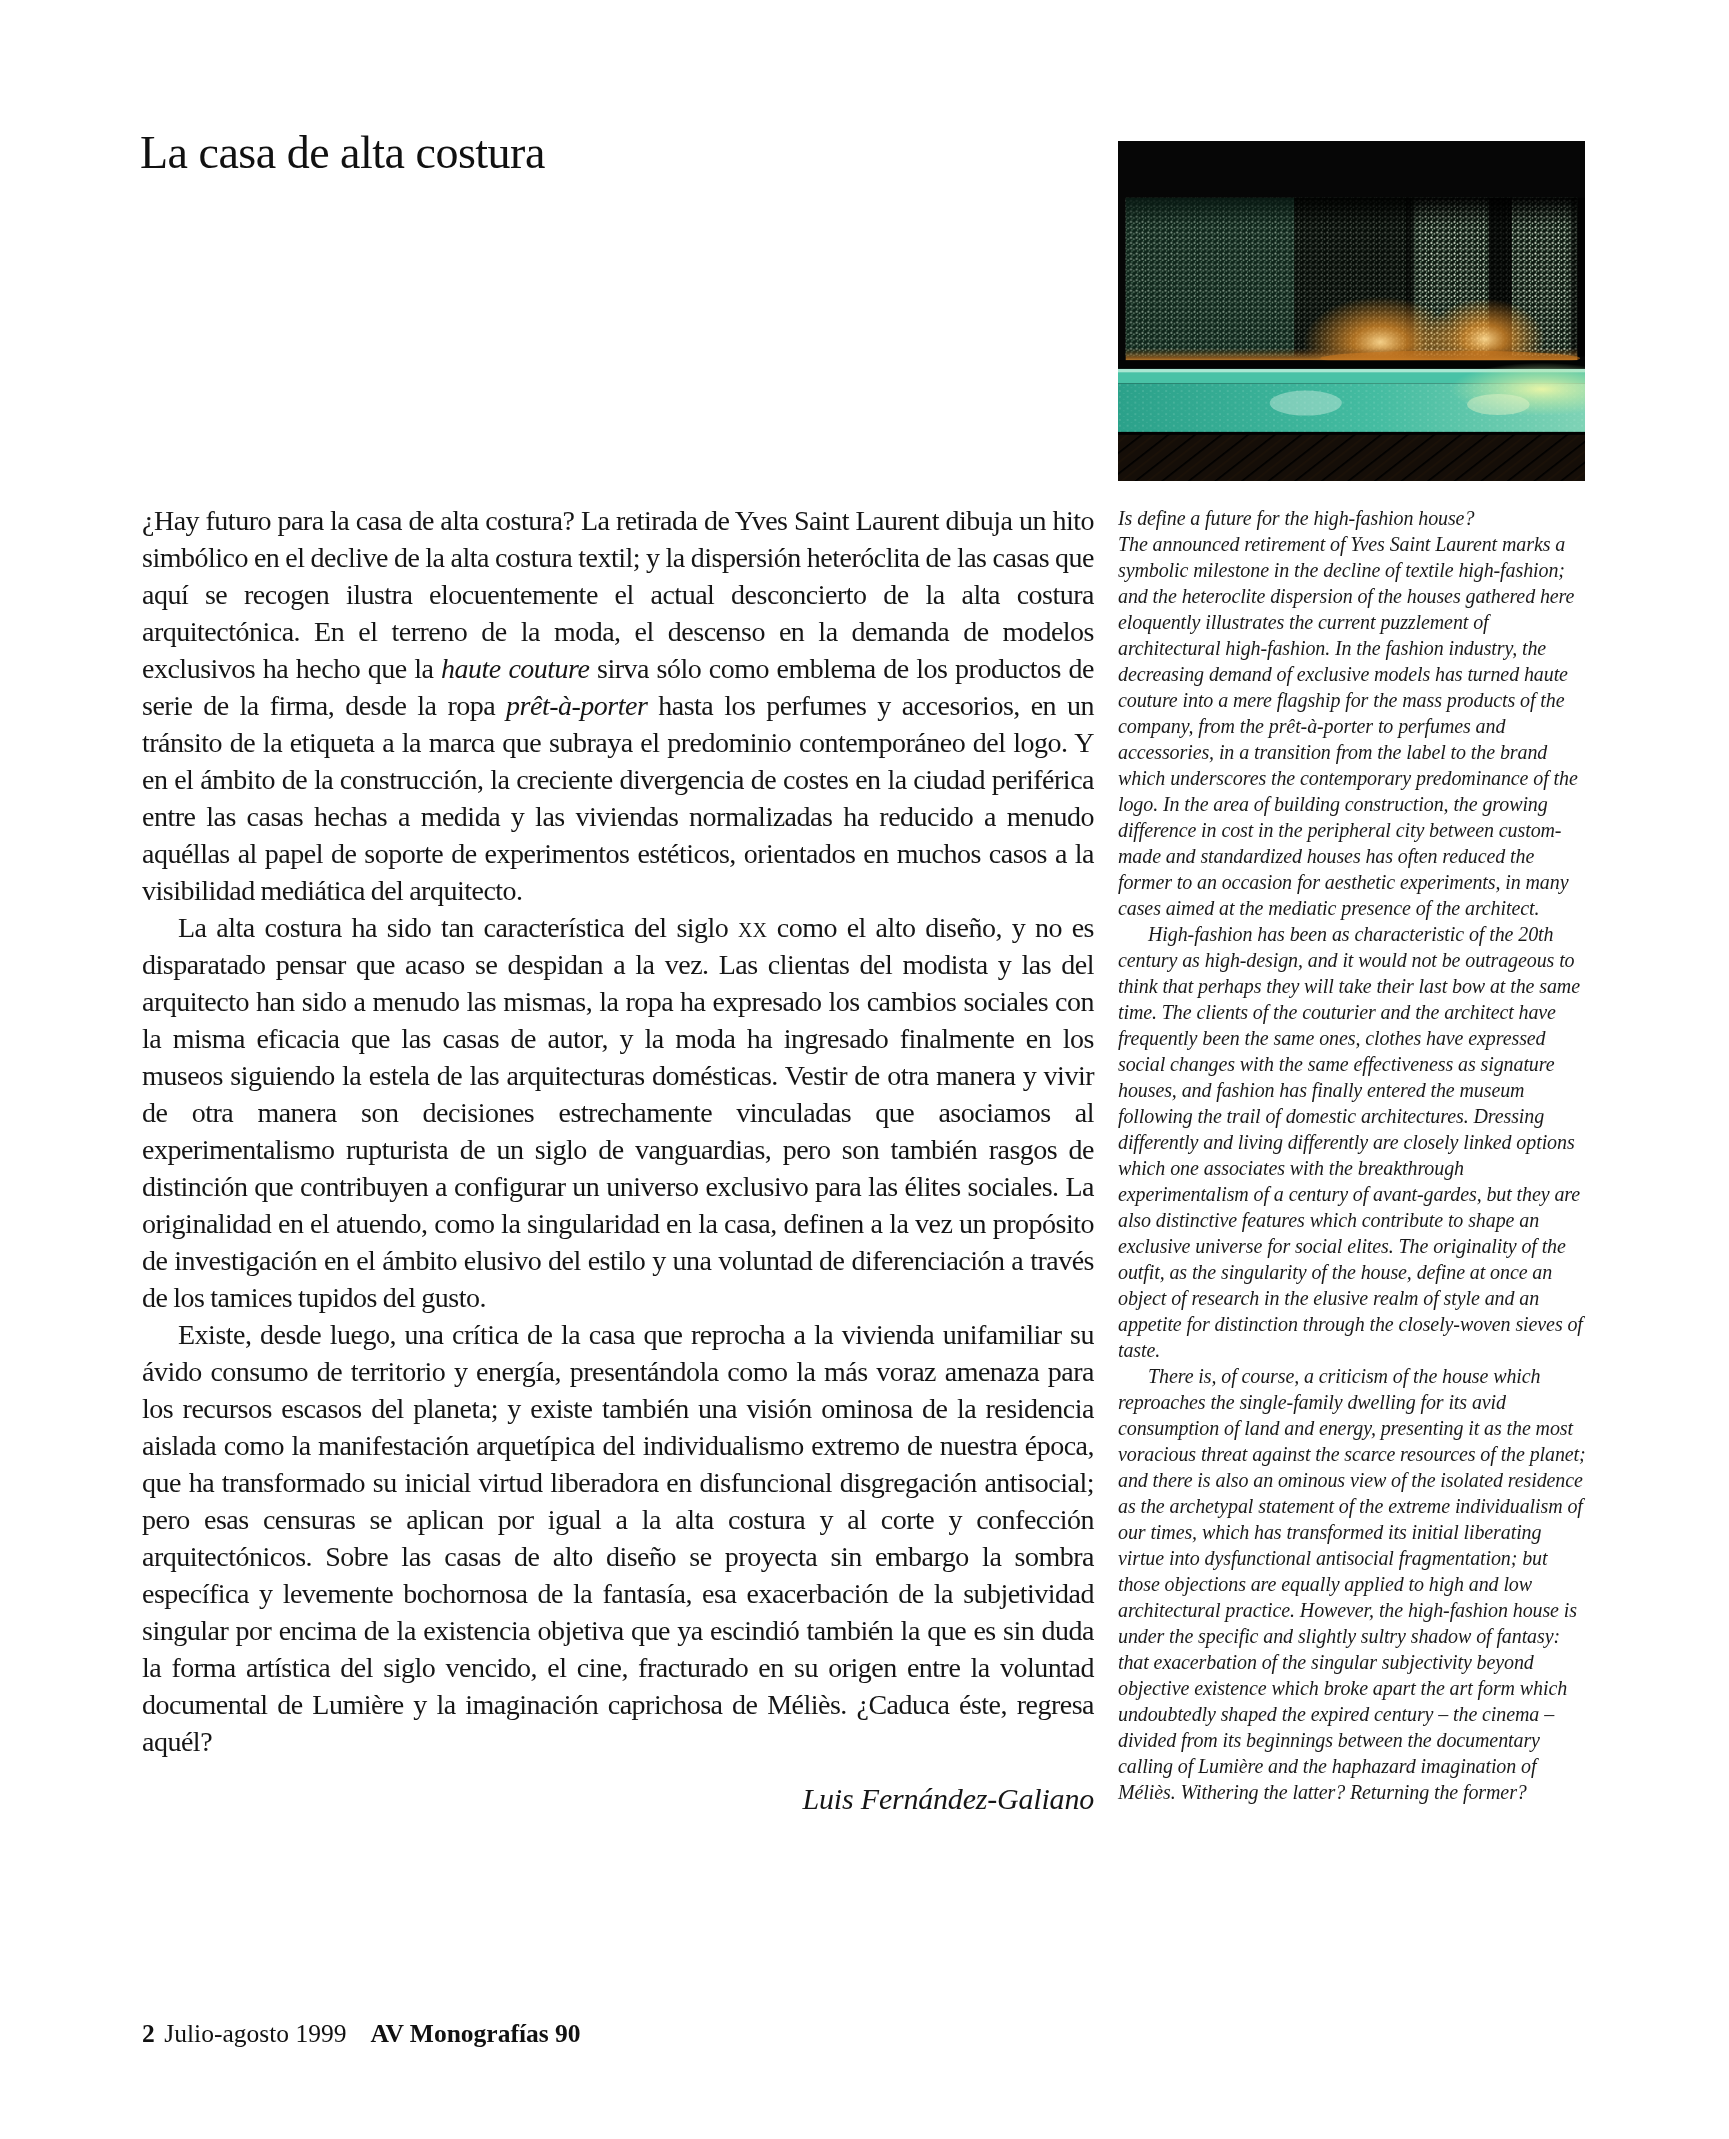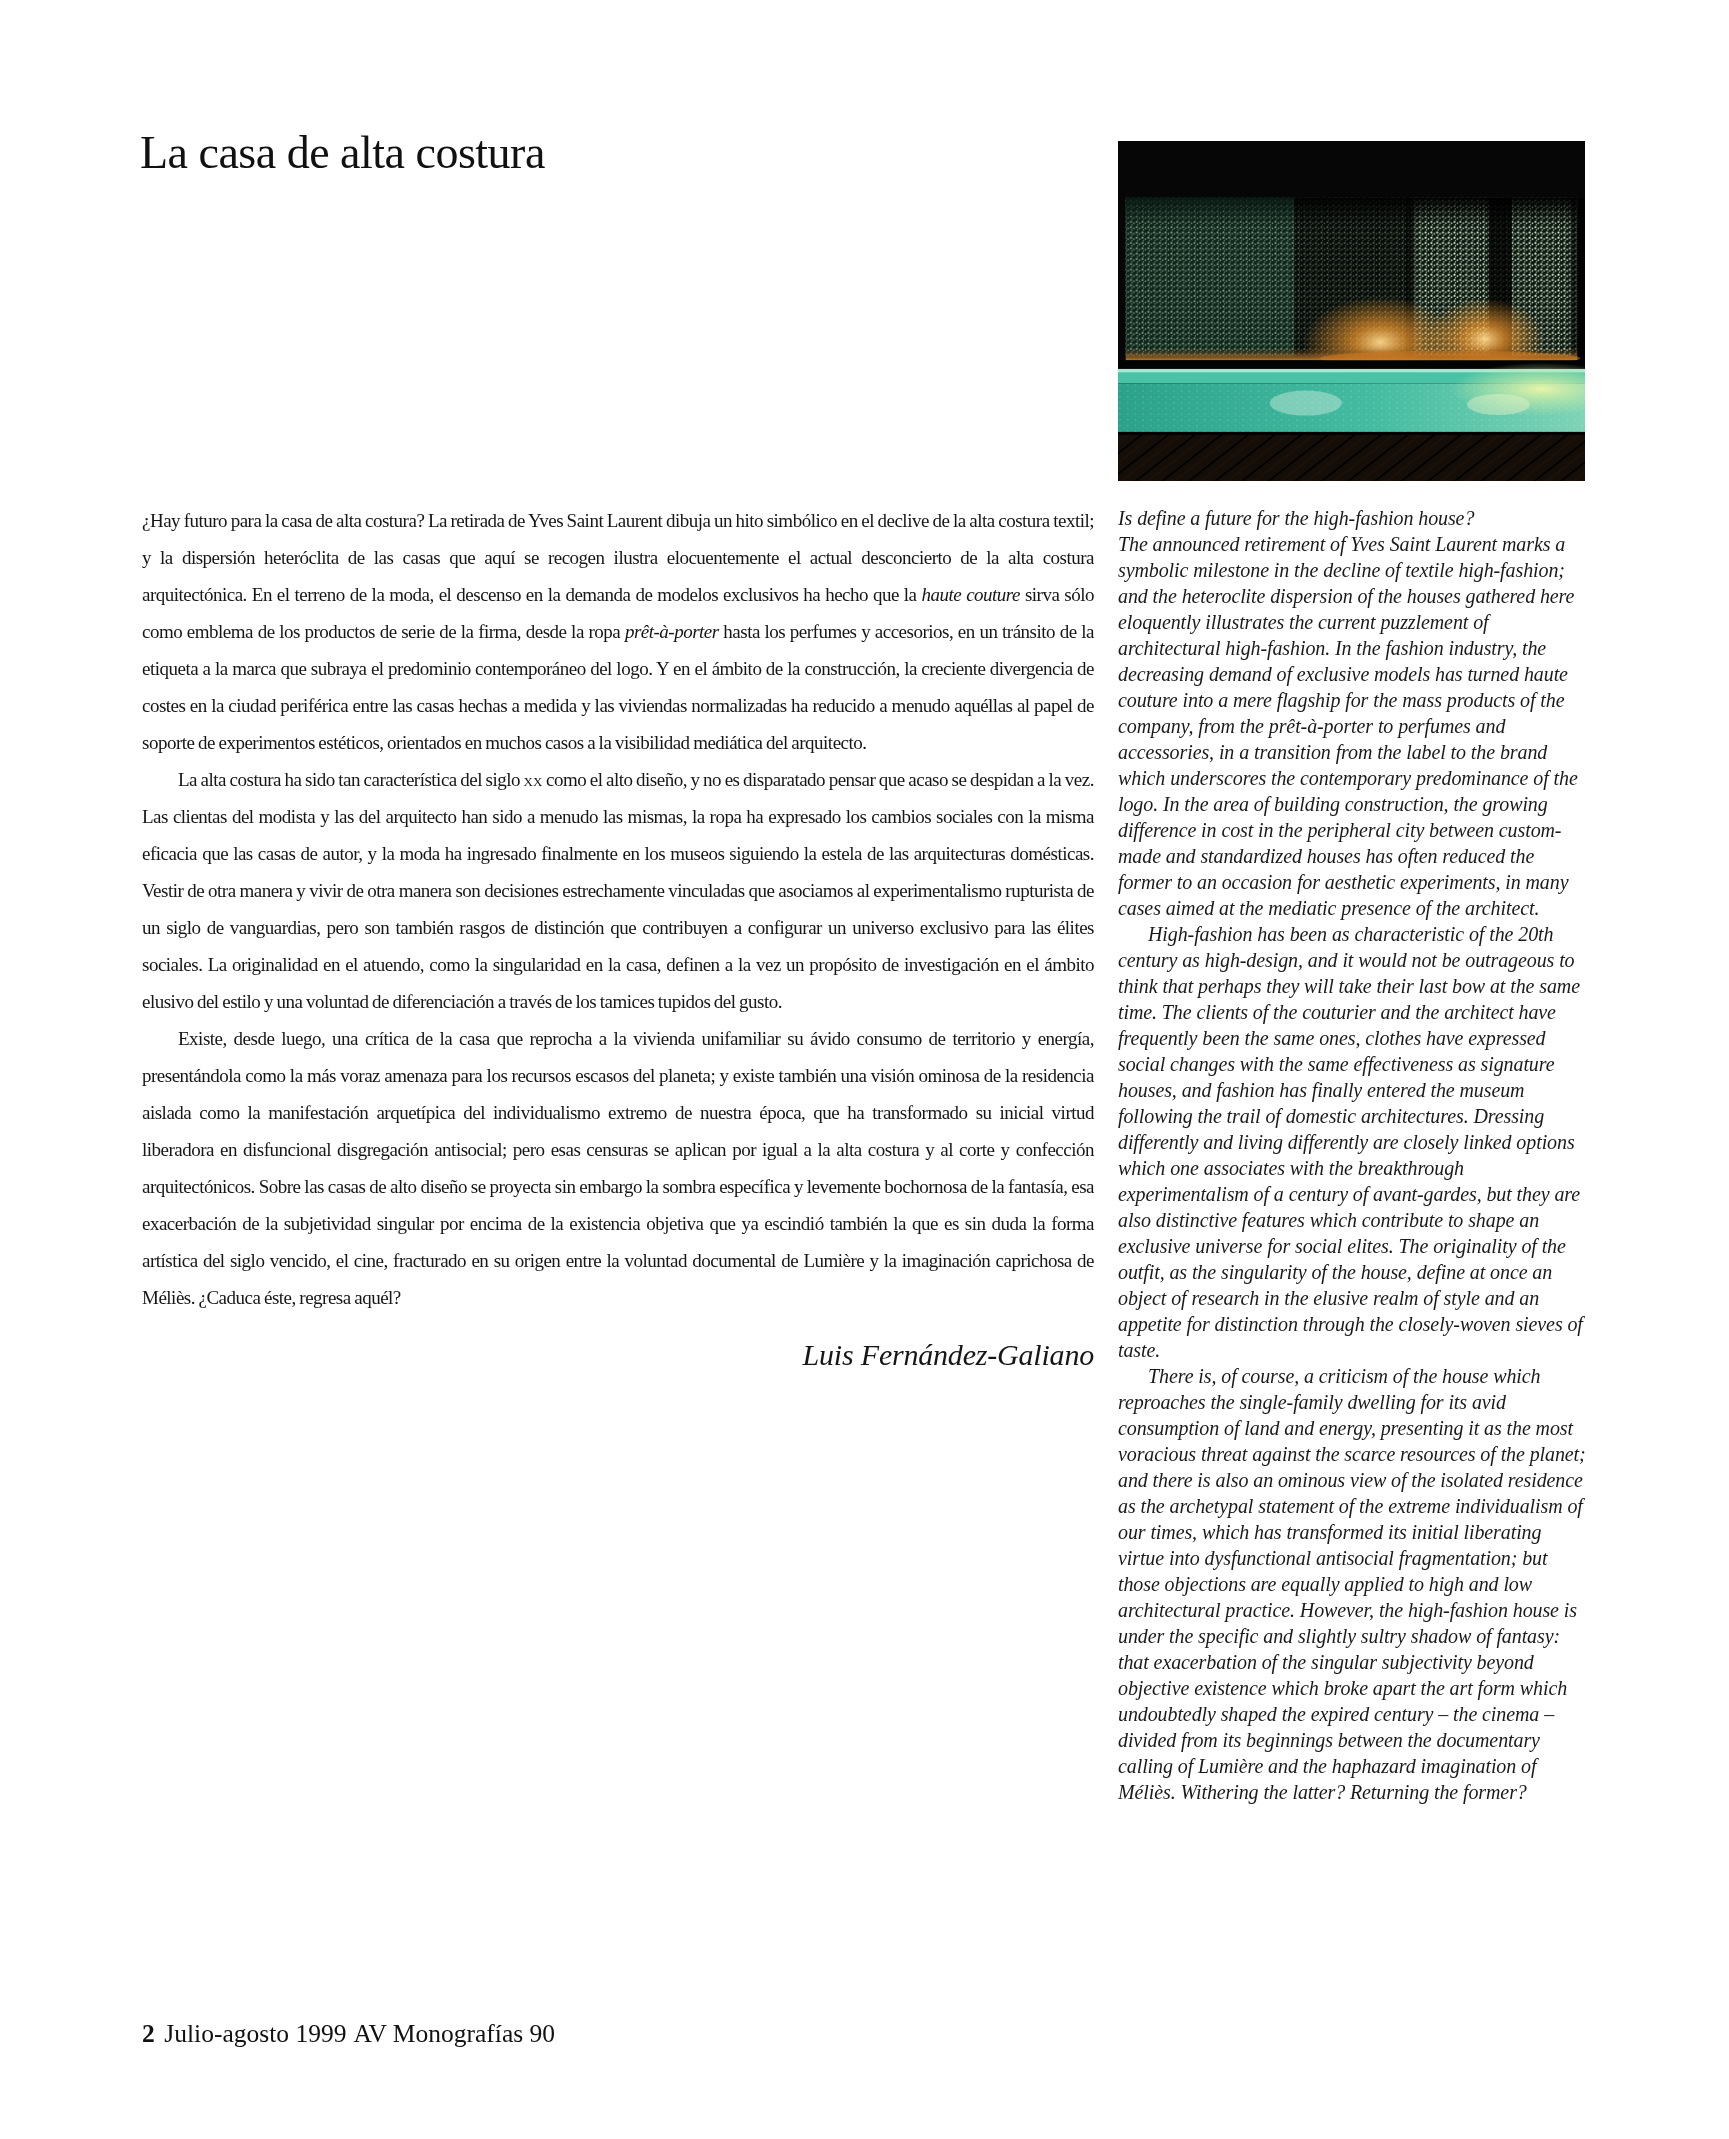--- a/index.html
+++ b/index.html
@@ -15,21 +15,21 @@
     font-size:46px;font-weight:400;letter-spacing:-0.5px;color:#111;
   }
 
   .photo{
     position:absolute;left:1118px;top:141px;width:467px;height:340px;margin:0;
   }
   .photo svg{display:block;width:100%;height:100%;}
 
   .spanish-wrap{position:absolute;left:142px;top:502px;width:952px;}
   .spanish-wrap p{
-    margin:0;font-size:19px;line-height:37px;text-align:justify;
+    margin:0;font-size:28px;line-height:37px;text-align:justify;
     letter-spacing:-0.5px;word-spacing:-0.7px;color:#161616;
   }
   .spanish-wrap p.indent{text-indent:36px;}
   .it{font-style:italic;}
   .sc{font-variant:small-caps;letter-spacing:0;}
 
   .signature{
     margin-top:22px;text-align:right;font-style:italic;font-size:30px;
     letter-spacing:-0.2px;color:#161616;
   }
@@ -39,21 +39,21 @@
     margin:0;font-size:20px;line-height:26px;font-style:italic;
     letter-spacing:-0.1px;text-align:left;color:#1a1a1a;
   }
   .english-wrap p.indent{text-indent:30px;}
 
   .footer{
     position:absolute;left:142px;top:2019px;font-size:25.5px;color:#111;
     white-space:nowrap;
   }
   .footer .pg{font-weight:700;margin-right:9.6px;}
-  .footer .journal{font-weight:400;margin-left:7px;}
+  .footer .journal{font-weight:700;margin-left:24px;}
 </style>
 </head>
 <body>
 
 <div class="page">
 
   <h1 class="title">La casa de alta costura</h1>
 
   <figure class="photo">
     <svg viewBox="0 0 970 707" preserveAspectRatio="none">

